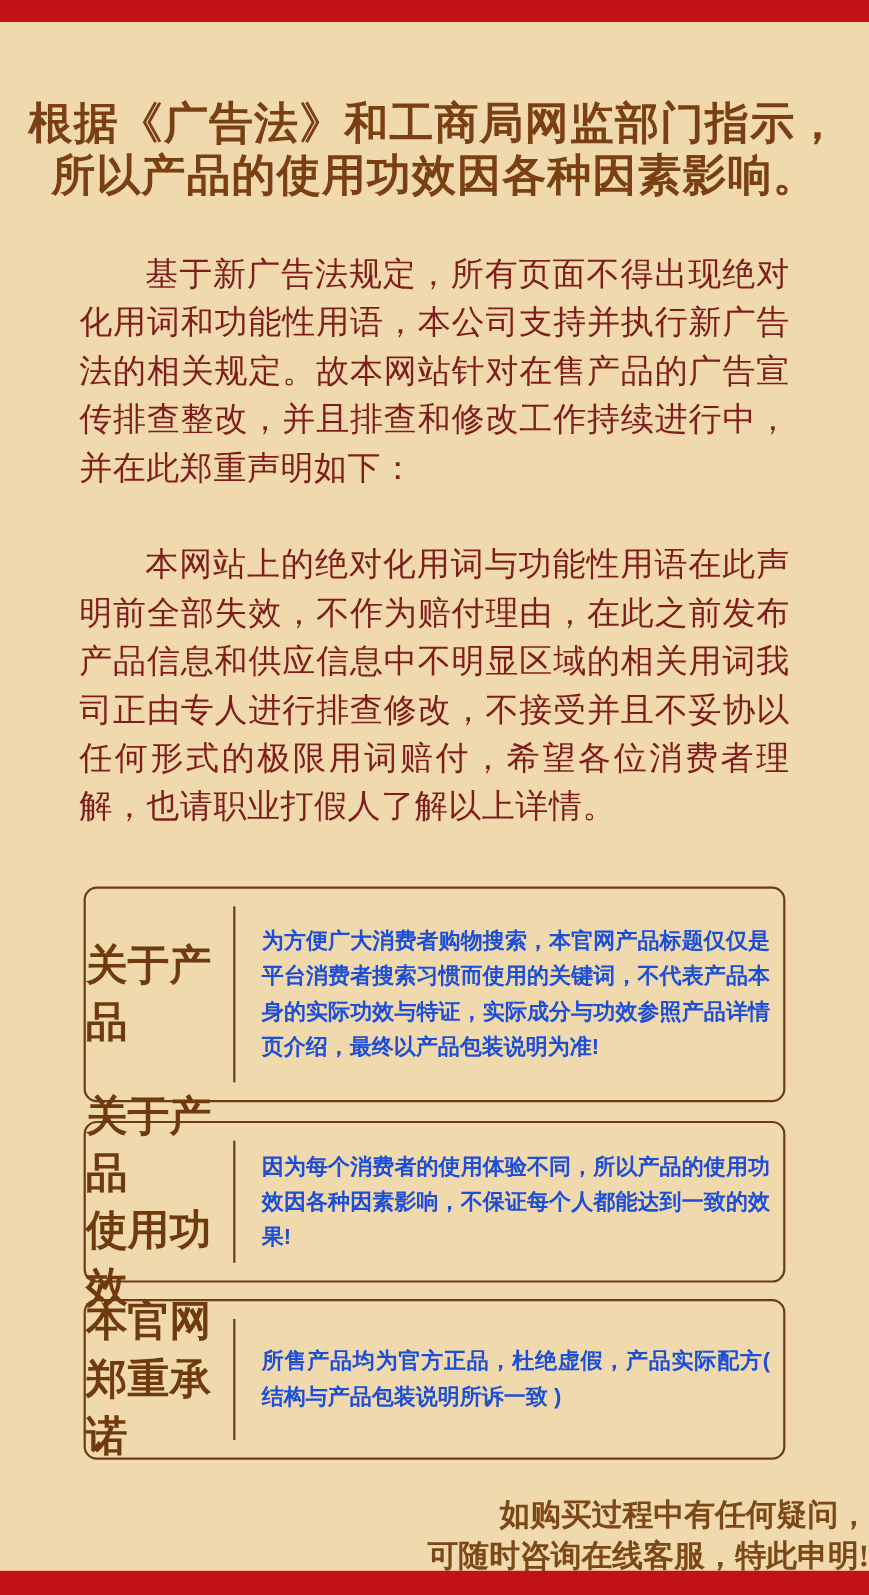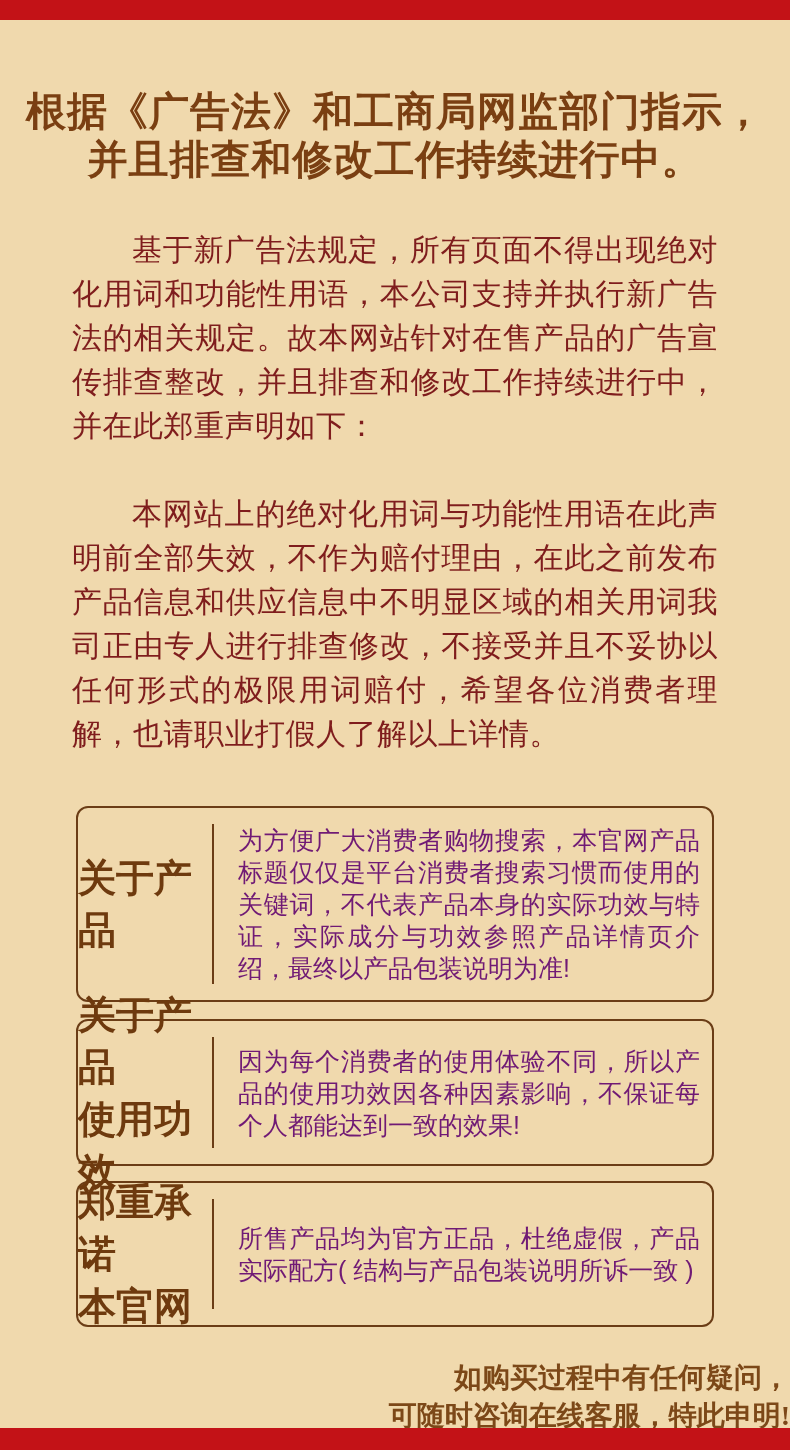--- a/index.html
+++ b/index.html
@@ -80,45 +80,45 @@
     flex: 0 0 2px;
     align-self: stretch;
     background: #6b3d16;
     margin: 16px 0;
   }
 
   .box-text {
     flex: 1;
     padding: 0 12px 0 24px;
     font-family: "Liberation Sans", sans-serif;
-    font-weight: normal;
-    font-size: 25px;
+    font-weight: bold;
+    font-size: 20px;
     line-height: 32px;
-    color: #701a75;
+    color: #1d4ed8;
     text-align: justify;
   }
 
   .footer-note {
     margin-top: 32px;
     text-align: right;
     font-weight: bold;
     font-size: 28px;
     line-height: 38px;
     color: #7c4818;
   }
   .footer-note span { display: block; }
 </style>
 </head>
 <body>
 
 <div class="bar top"></div>
 
 <h1 class="heading">
   <span>根据《广告法》和工商局网监部门指示，</span>
-  <span>并且排查和修改工作持续进行中。</span>
+  <span>所以产品的使用功效因各种因素影响。</span>
 </h1>
 
 <div class="paras">
   <p>基于新广告法规定，所有页面不得出现绝对化用词和功能性用语，本公司支持并执行新广告法的相关规定。故本网站针对在售产品的广告宣传排查整改，并且排查和修改工作持续进行中，并在此郑重声明如下：</p>
   <p>本网站上的绝对化用词与功能性用语在此声明前全部失效，不作为赔付理由，在此之前发布产品信息和供应信息中不明显区域的相关用词我司正由专人进行排查修改，不接受并且不妥协以任何形式的极限用词赔付，希望各位消费者理解，也请职业打假人了解以上详情。</p>
 </div>
 
 <div class="boxes">
 
   <div class="notice-box b1">
@@ -133,22 +133,22 @@
     <div class="box-label">
       <span>关于产品</span>
       <span>使用功效</span>
     </div>
     <div class="box-divider"></div>
     <div class="box-text">因为每个消费者的使用体验不同，所以产品的使用功效因各种因素影响，不保证每个人都能达到一致的效果!</div>
   </div>
 
   <div class="notice-box b3">
     <div class="box-label">
+      <span>本官网</span>
       <span>郑重承诺</span>
-      <span>本官网</span>
     </div>
     <div class="box-divider"></div>
     <div class="box-text">所售产品均为官方正品，杜绝虚假，产品实际配方( 结构与产品包装说明所诉一致 )</div>
   </div>
 
 </div>
 
 <div class="footer-note">
   <span>如购买过程中有任何疑问，</span>
   <span>可随时咨询在线客服，特此申明!</span>

